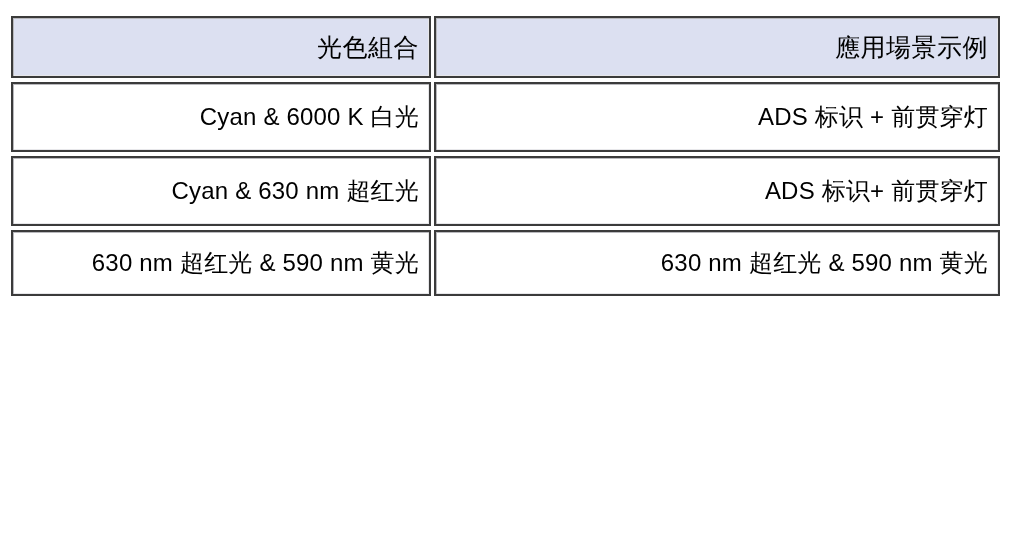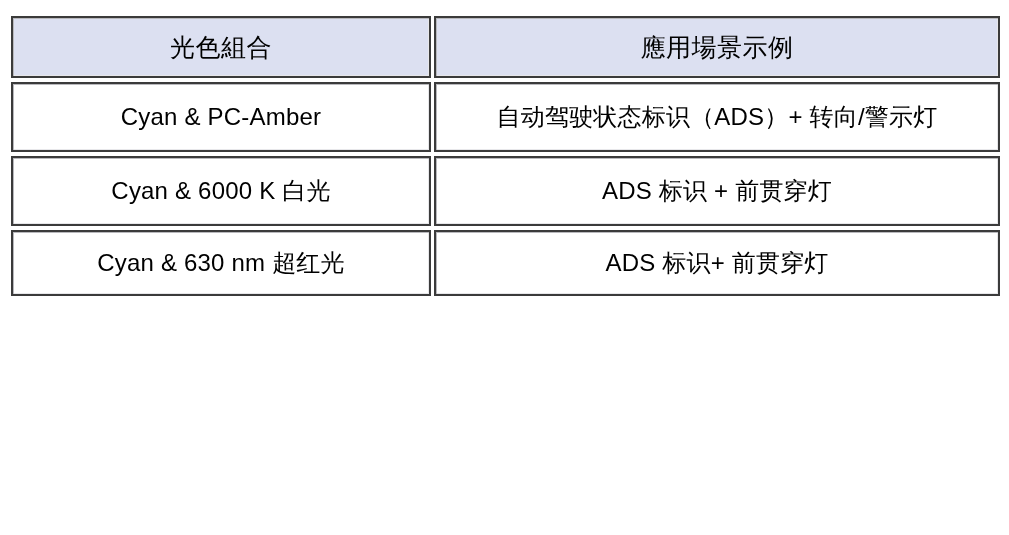--- a/index.html
+++ b/index.html
@@ -33,21 +33,21 @@
   }
 
   table.combo-table col.col-left  { width: 420px; }
   table.combo-table col.col-right { width: 566px; }
 
   table.combo-table td,
   table.combo-table th {
     border: 2px solid #3b3b3b;
     box-shadow: inset 1px 1px 0 #b9b9bd, inset -1px -1px 0 #e7e7ea;
     background: #ffffff;
-    text-align: center;
+    text-align: right;
     vertical-align: middle;
     padding: 0;
     height: 66px;
     color: #000000;
     font-weight: 400;
     overflow: hidden;
     white-space: nowrap;
   }
 
   table.combo-table thead th {
@@ -88,37 +88,37 @@
           <span class="cell-text">光色組合</span>
         </th>
         <th>
           <span class="cell-text">應用場景示例</span>
         </th>
       </tr>
     </thead>
     <tbody>
       <tr>
         <td>
-          <span class="cell-text">Cyan &amp; PC-Amber</span>
-        </td>
-        <td>
-          <span class="cell-text">自动驾驶状态标识（ADS）+ 转向/警示灯</span>
-        </td>
-      </tr>
-      <tr>
-        <td>
           <span class="cell-text">Cyan &amp; 6000 K 白光</span>
         </td>
         <td>
           <span class="cell-text">ADS 标识 + 前贯穿灯</span>
         </td>
       </tr>
       <tr>
         <td>
           <span class="cell-text">Cyan &amp; 630 nm 超红光</span>
         </td>
         <td>
           <span class="cell-text">ADS 标识+ 前贯穿灯</span>
         </td>
       </tr>
+      <tr>
+        <td>
+          <span class="cell-text">630 nm 超红光 &amp; 590 nm 黄光</span>
+        </td>
+        <td>
+          <span class="cell-text">630 nm 超红光 &amp; 590 nm 黄光</span>
+        </td>
+      </tr>
     </tbody>
   </table>
 </div>
 
 </body></html>

